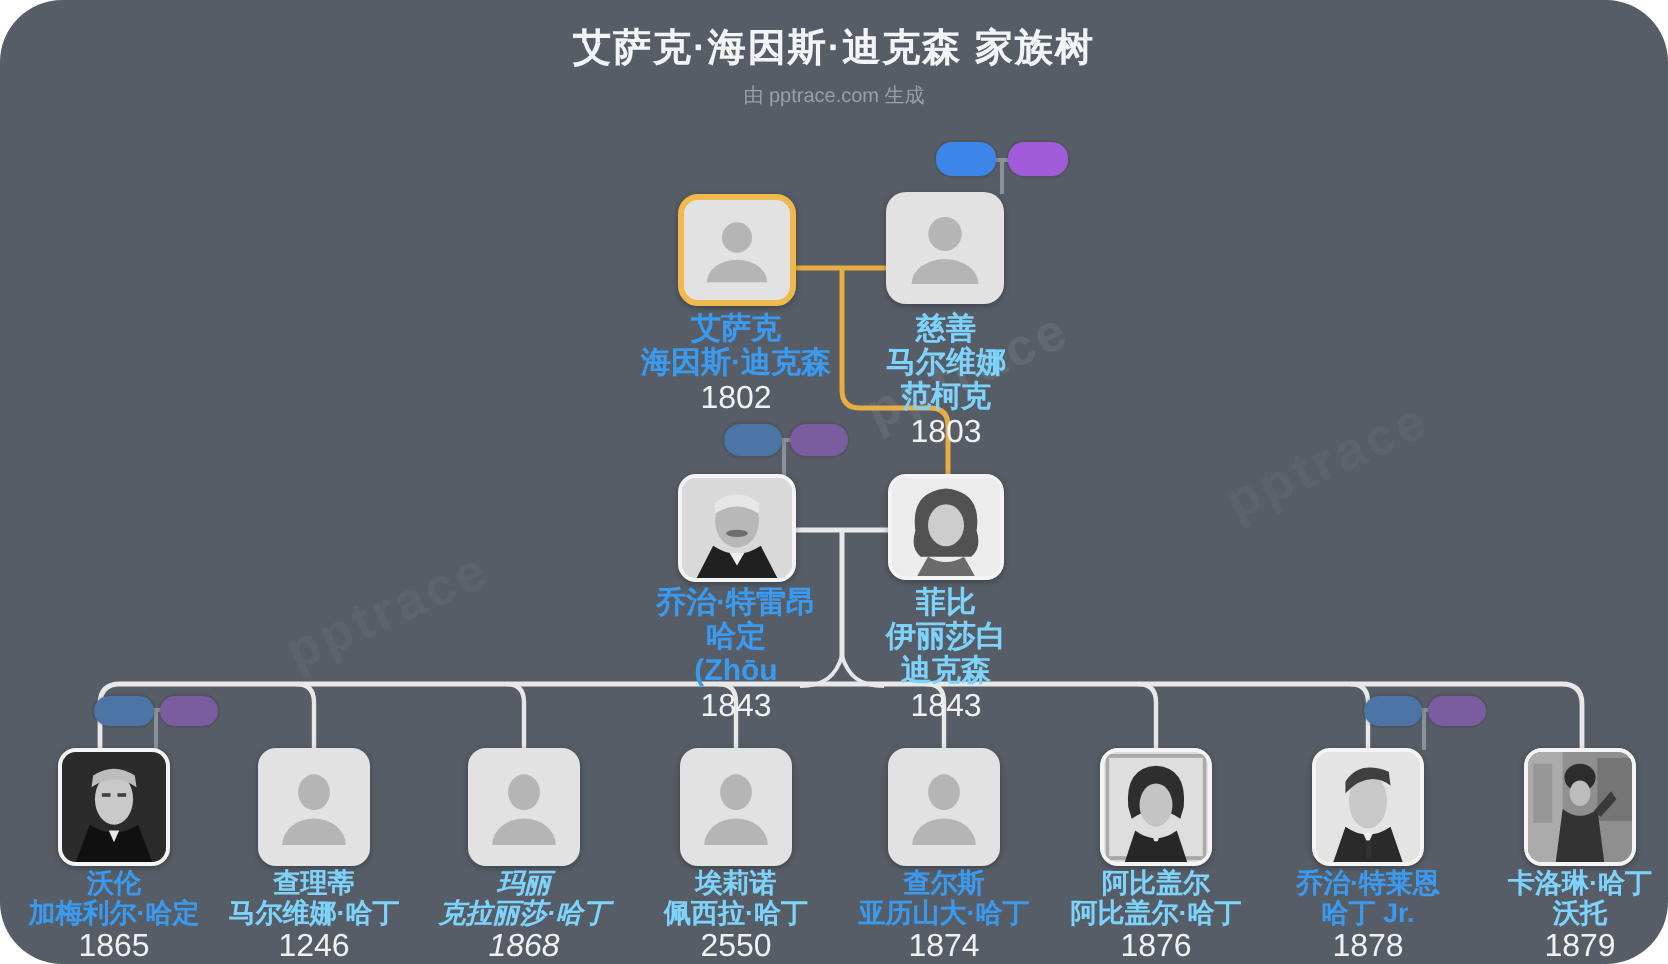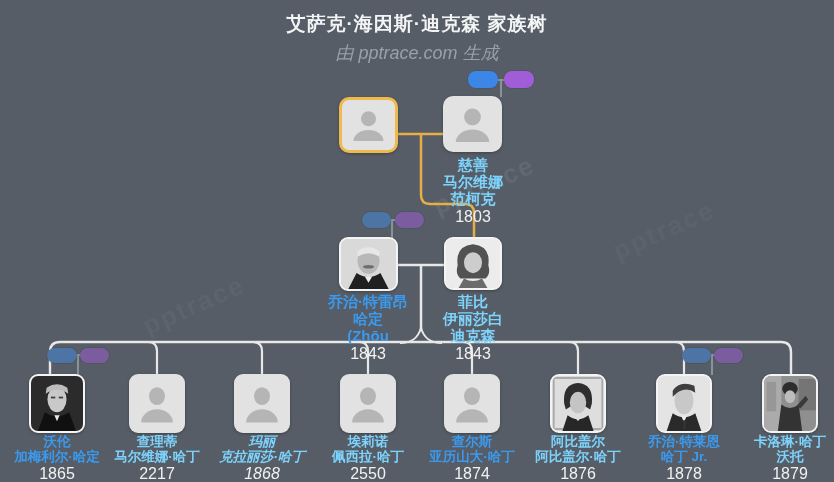--- a/index.html
+++ b/index.html
@@ -1,28 +1,29 @@
 <!DOCTYPE html>
 <html><head>
 <meta charset="utf-8">
 <style>
   html,body{margin:0;padding:0;}
   body{font-family:"Liberation Sans",sans-serif;}
   #stage{
     position:relative;width:834px;height:482px;overflow:hidden;
     background:#565D66;
+    border-radius:31px;
   }
   
   .title{
     position:absolute;left:0;top:11px;width:100%;text-align:center;
     color:#F2F4F6;font-size:19px;font-weight:bold;letter-spacing:1px;z-index:2;
   }
   .subtitle{
     position:absolute;left:0;top:41px;width:100%;text-align:center;
-    color:#99A0A9;font-size:18px;z-index:2;font-style:italic;
+    color:#99A0A9;font-size:10px;z-index:2;
   }
   .wm{
     position:absolute;color:rgba(255,255,255,0.07);font-size:26px;font-weight:bold;
     transform:rotate(-24deg);z-index:1;pointer-events:none;letter-spacing:2px;
   }
   
   svg.wires{position:absolute;left:0;top:0;z-index:1;}
   
   .card{
     position:absolute;background:#E2E2E2;border-radius:9px;z-index:2;
@@ -92,20 +93,25 @@
   <div class="chip p-muted" style="left:80px;top:348px;width:29px;height:15px;"></div>
   <div class="chip b-muted" style="left:682px;top:348px;width:29px;height:15px;"></div>
   <div class="chip p-muted" style="left:714px;top:348px;width:29px;height:15px;"></div>
 
   <div class="card sel" style="left:339px;top:97px;width:59px;height:56px;border-radius:10px;">
     <svg viewBox="0 0 60 56" preserveAspectRatio="none">
       <circle cx="30" cy="21" r="8.5" fill="#B5B5B5"></circle>
         <path d="M13,46 a17,12.5 0 0 1 34,0 z" fill="#B5B5B5"></path>
     </svg>
   </div>
+  <div class="label g12 male" style="left:293px;top:156px;">
+    <span class="nm">艾萨克</span>
+    <span class="nm">海因斯·迪克森</span>
+    <span class="yr">1802</span>
+  </div>
 
   <div class="card" style="left:443px;top:96px;width:59px;height:56px;border-radius:10px;">
     <svg viewBox="0 0 60 56" preserveAspectRatio="none">
       <circle cx="30" cy="21" r="8.5" fill="#B5B5B5"></circle>
         <path d="M13,46 a17,12.5 0 0 1 34,0 z" fill="#B5B5B5"></path>
     </svg>
   </div>
   <div class="label g12 female" style="left:398px;top:156px;">
     <span class="nm">慈善</span>
     <span class="nm">马尔维娜</span>
@@ -164,21 +170,21 @@
 
   <div class="card" style="left:129px;top:374px;width:56px;height:59px;">
     <svg viewBox="0 0 60 56" preserveAspectRatio="none">
       <circle cx="30" cy="21" r="8.5" fill="#B5B5B5"></circle>
         <path d="M13,46 a17,12.5 0 0 1 34,0 z" fill="#B5B5B5"></path>
     </svg>
   </div>
   <div class="label g3 female" style="left:82px;top:435px;">
     <span class="nm">查理蒂</span>
     <span class="nm">马尔维娜·哈丁</span>
-    <span class="yr">2217</span>
+    <span class="yr">1246</span>
   </div>
 
   <div class="card" style="left:234px;top:374px;width:56px;height:59px;">
     <svg viewBox="0 0 60 56" preserveAspectRatio="none">
       <circle cx="30" cy="21" r="8.5" fill="#B5B5B5"></circle>
         <path d="M13,46 a17,12.5 0 0 1 34,0 z" fill="#B5B5B5"></path>
     </svg>
   </div>
   <div class="label g3 female" style="left:187px;top:435px;font-style:italic;">
     <span class="nm">玛丽</span>

